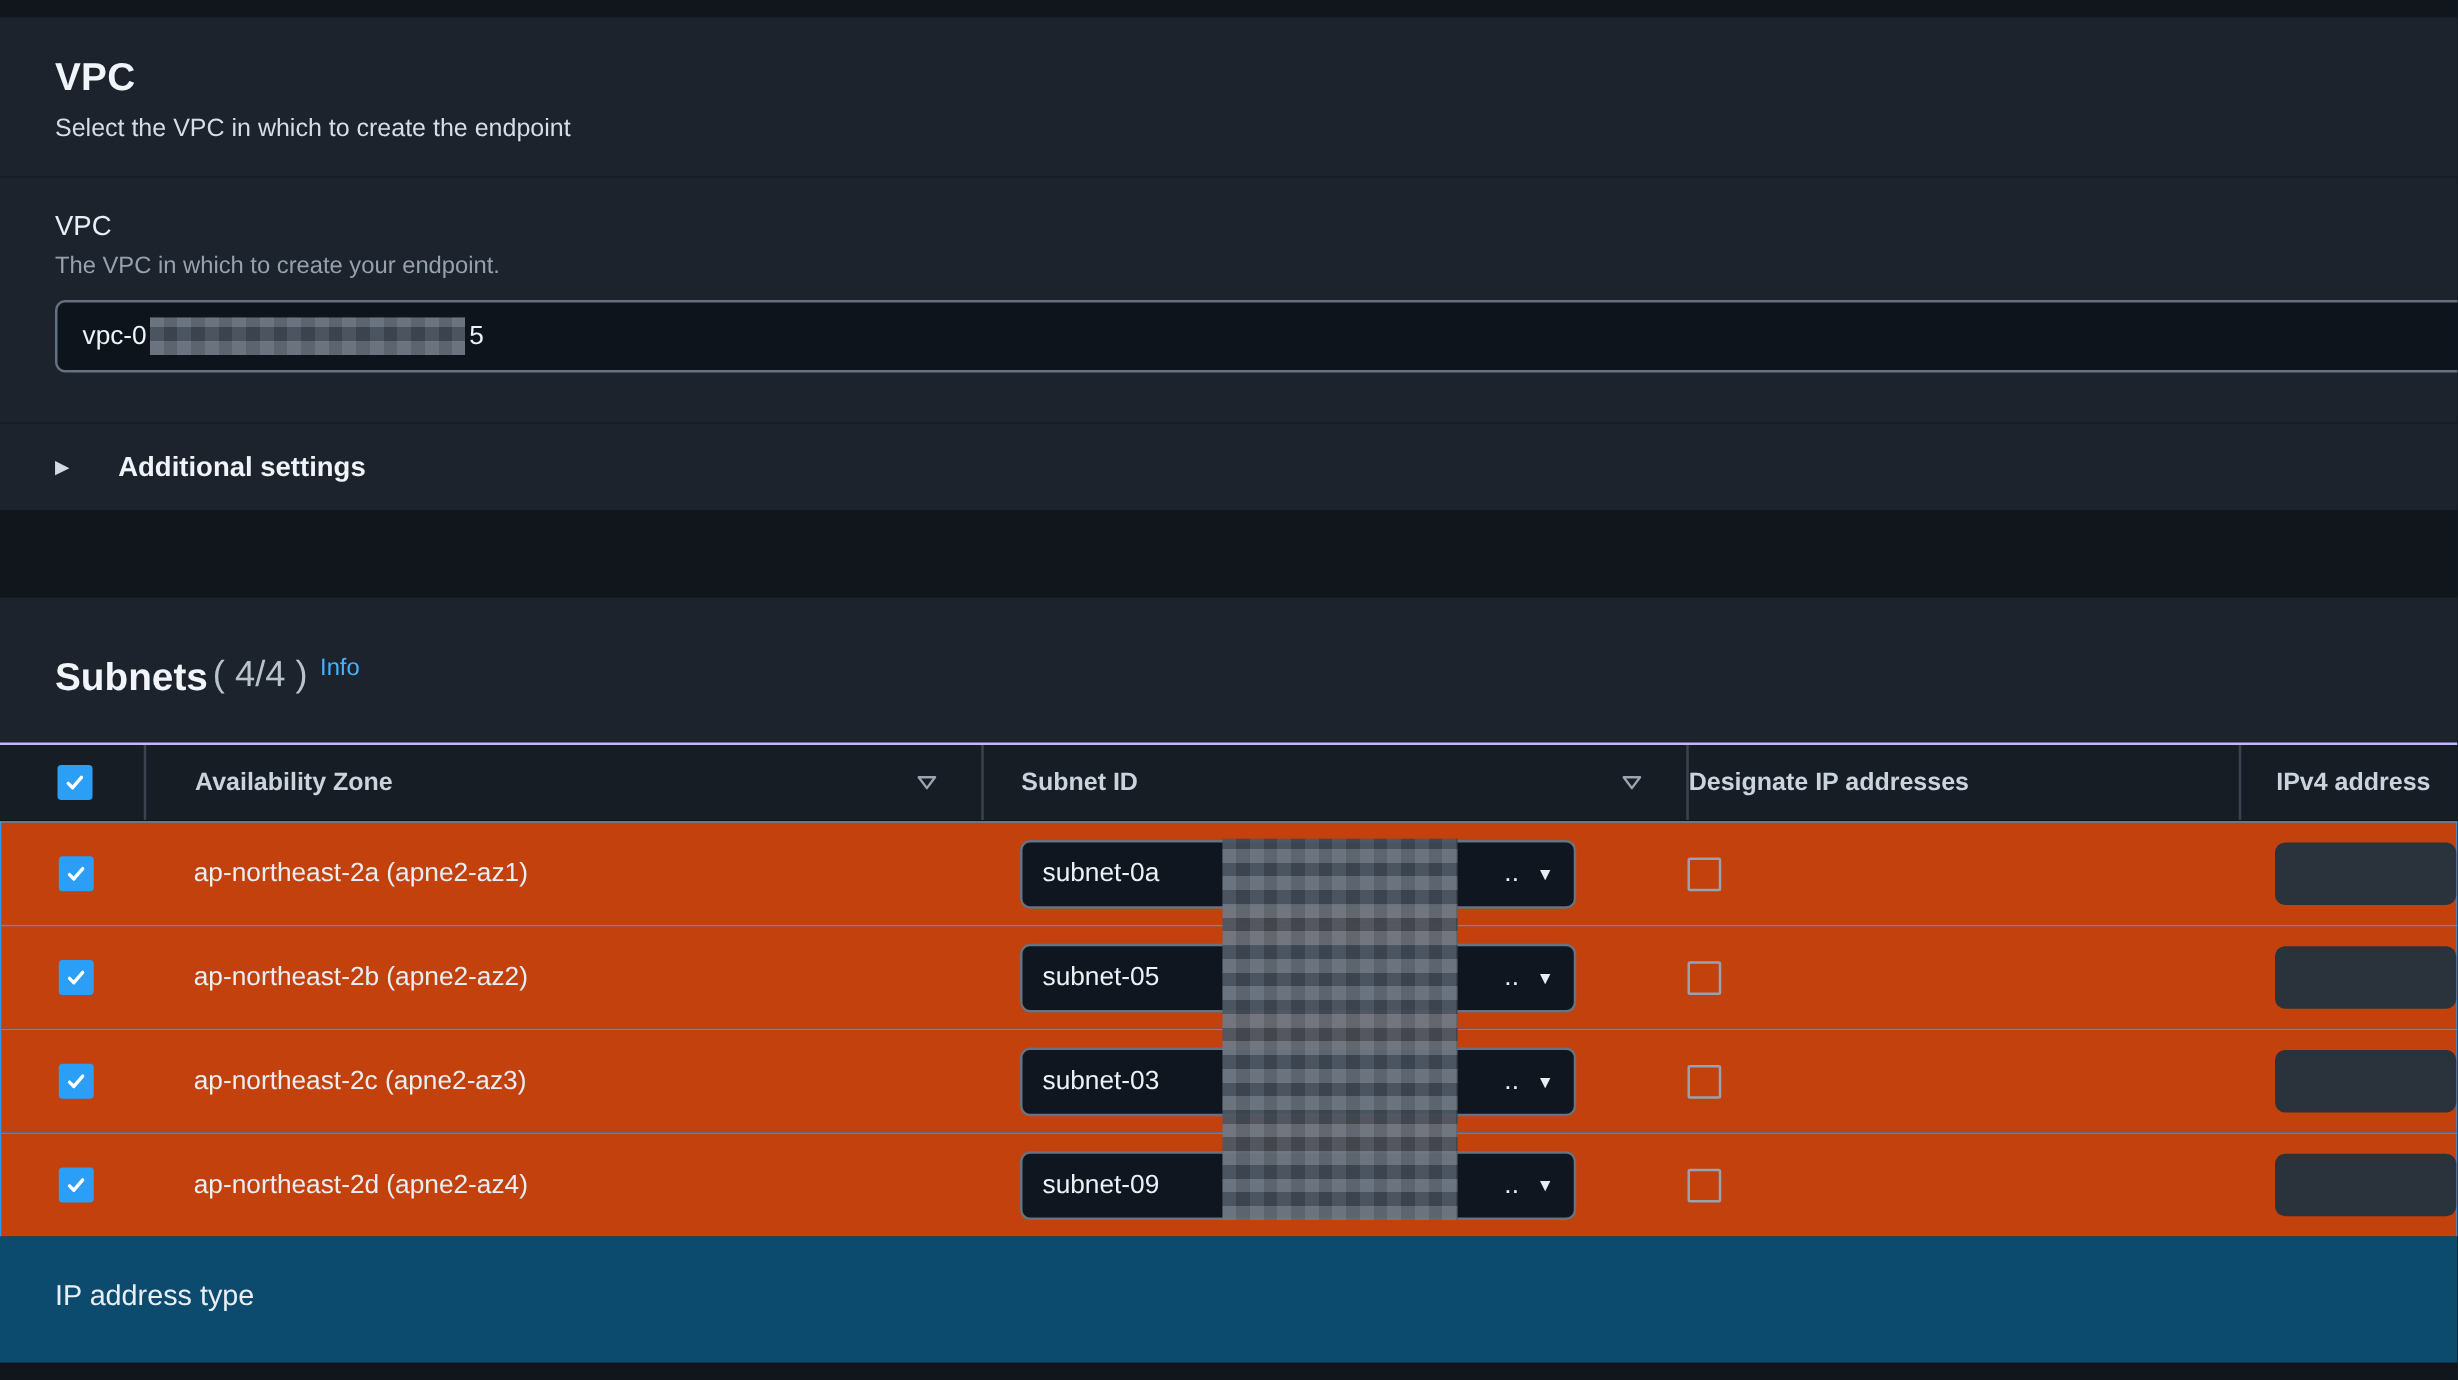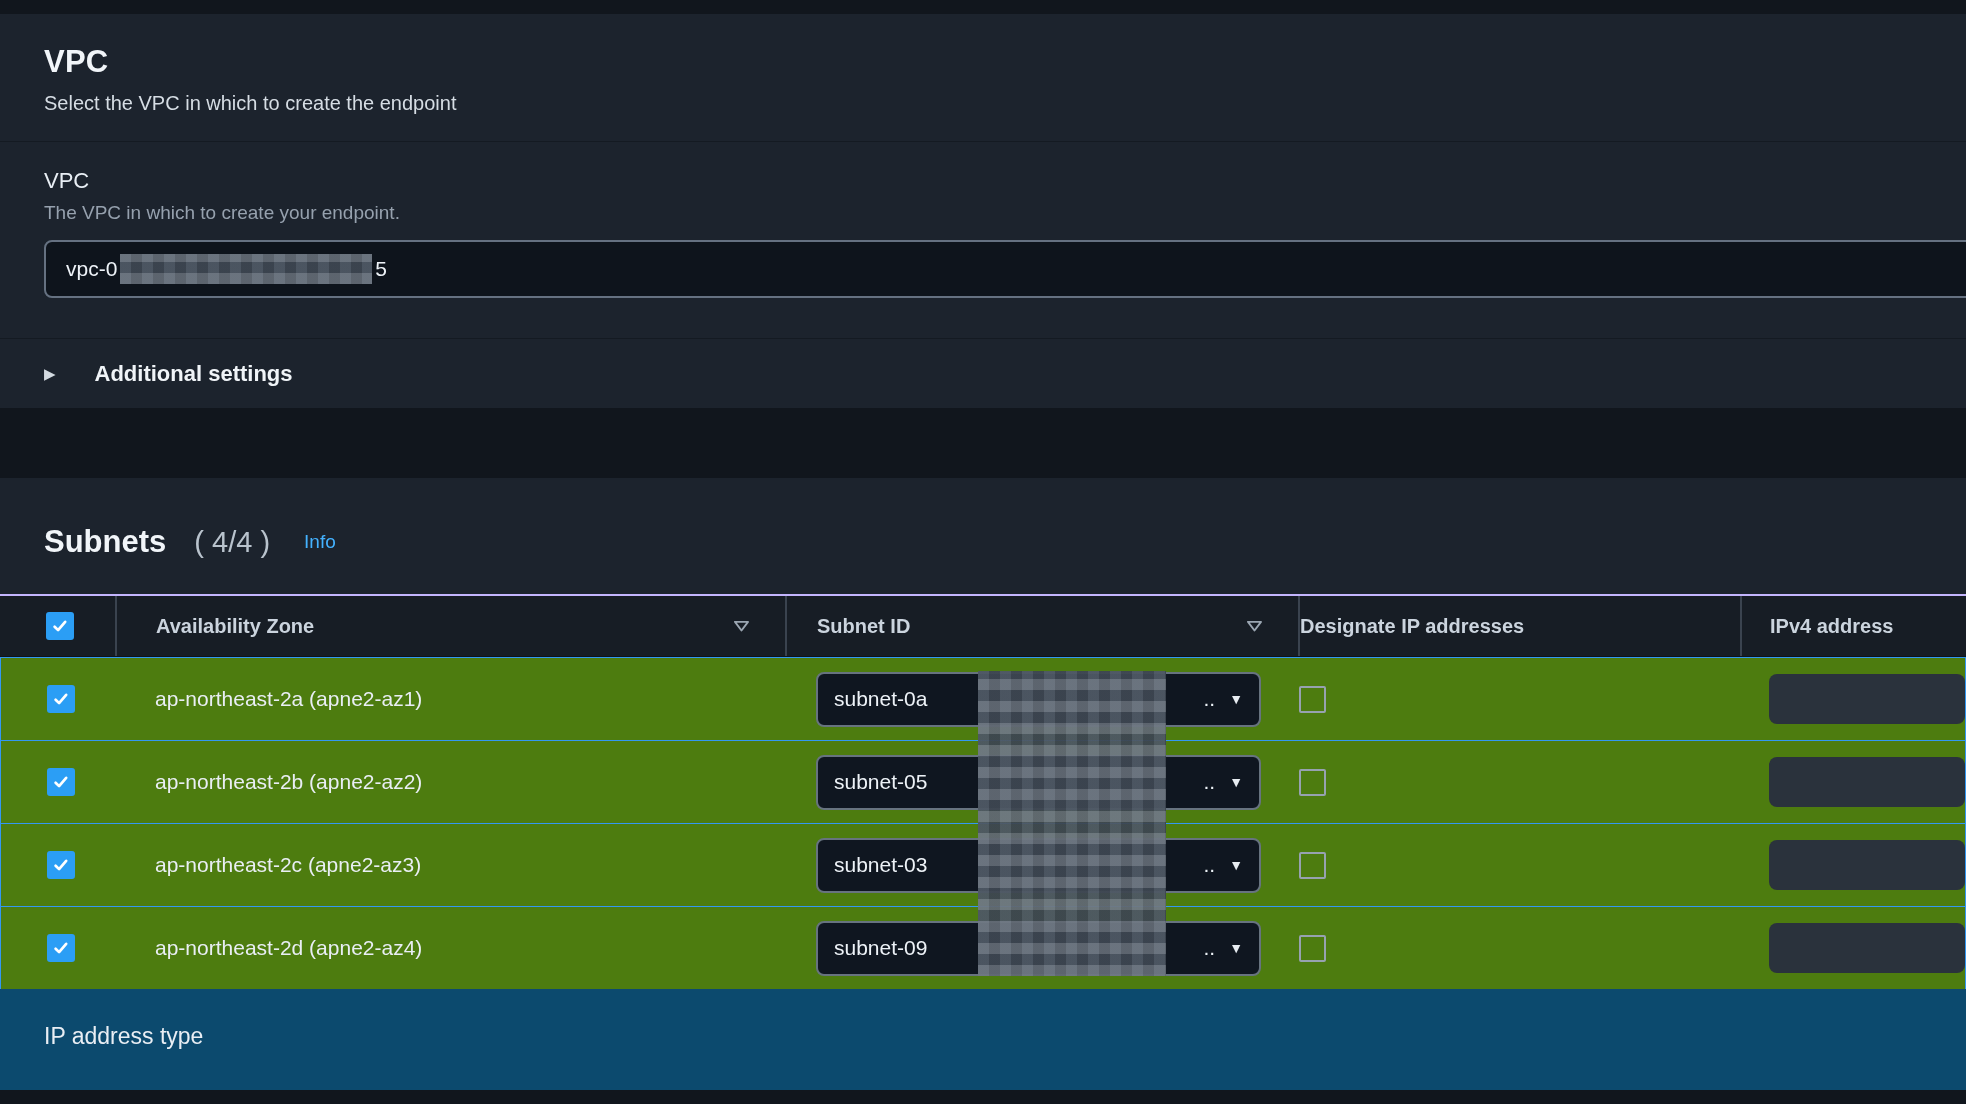--- a/index.html
+++ b/index.html
@@ -38,52 +38,52 @@
     border-top:1px solid #141a22; height:70px; padding:0 44px;
     display:flex; align-items:center; gap:20px; cursor:pointer;
   }
   .expander-caret { font-size:15px; color:#d3dae1; line-height:1; }
   .expander-label { font-size:22px; font-weight:700; color:#f0f4f8;margin-left:19px; }
 
   
   .panel-gap { height:70px; background:#11161d; }
 
   
-  .subnets-header { padding:46px 44px 34px; display:flex; align-items:center; gap:28px; }
+  .subnets-header { padding:46px 44px 34px; display:flex; align-items:flex-start; gap:4px; }
   .subnets-title { margin:0; font-size:31px; font-weight:700; color:#f1f5f9; }
   .subnets-count { font-size:29px; font-weight:400; color:#b9c3cd; }
   .info-link { font-size:19px; color:#44b2ff; text-decoration:none; margin-left:6px; cursor:pointer; }
 
   .subnets-table { position:relative; }
   .thead {
     height:63px; background:#171d25; display:flex; align-items:center;
     border-top:2px solid #c4b5fd; border-bottom:1px solid #0e1319;
     font-size:20px; font-weight:700; color:#cbd4de;
   }
   .col { height:100%; display:flex; align-items:center; position:relative; }
   .col-check { width:115px; padding-left:46px; }
   .col-az { width:670px; padding-left:39px; }
-  .col-subnet { width:513px; padding-left:30px; }
+  .col-subnet { width:564px; padding-left:30px; }
   .col-designate { width:442px; justify-content:flex-start; padding-left:0; }
   .col-ipv4 { flex:1; padding-left:28px; }
   .thead .col + .col { border-left:2px solid #3a434f; }
 
   .filter-icon { position:absolute; right:34px; top:50%; transform:translateY(-50%); display:flex; }
 
   .checkbox {
     width:28px; height:28px; border-radius:3px;
     display:flex; align-items:center; justify-content:center; cursor:pointer; flex:0 0 auto;
   }
   .checkbox.checked { background:#2b9ef5; }
   .checkbox.empty { width:27px; height:27px; border:2px solid #97a2b0; background:transparent; border-radius:2px; }
 
   .tbody { position:relative; }
   .trow {
     height:83px; display:flex; align-items:center;
-    background:#4d7c0f;
+    background:#c2410c;
     border:1px solid #3398f2; border-bottom:none;
   }
   .trow:last-child { border-bottom:1px solid #3398f2; }
   .az-label { font-size:21px; color:#e9eef4; }
 
   .subnet-dropdown {
     width:445px; height:55px; border:2px solid #67737f; border-radius:8px;
     background:#0f1620; display:flex; align-items:center; padding:0 16px;
     font-size:21px; color:#edf2f7; cursor:pointer;
   }

